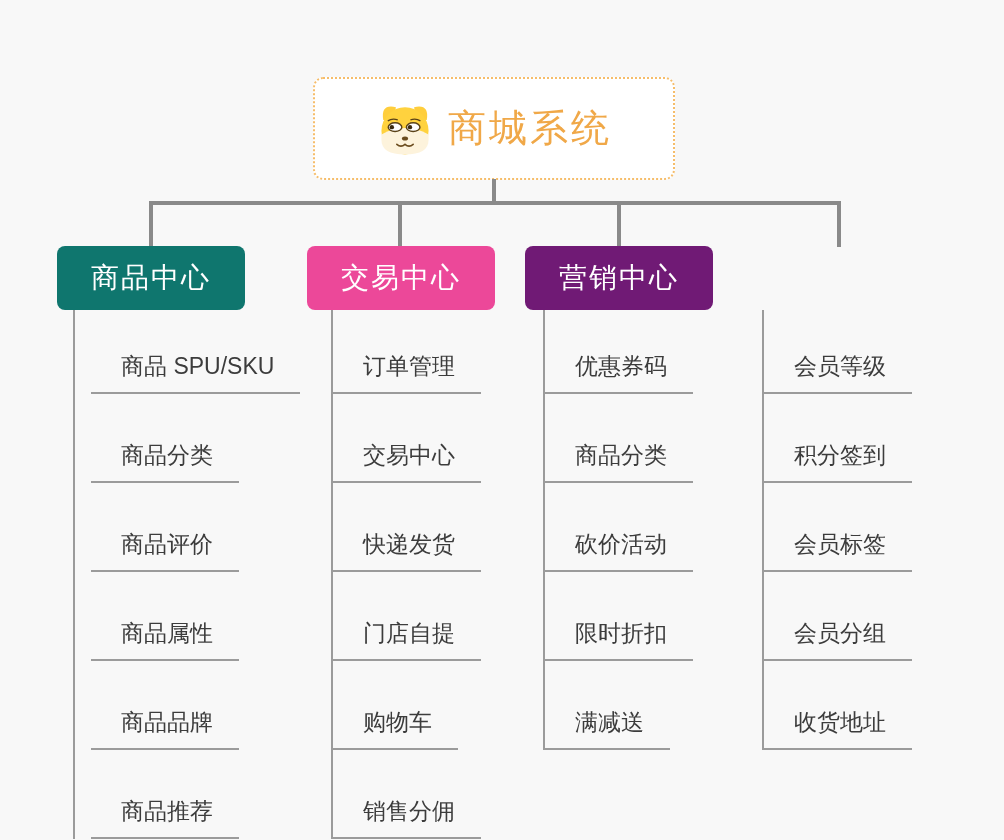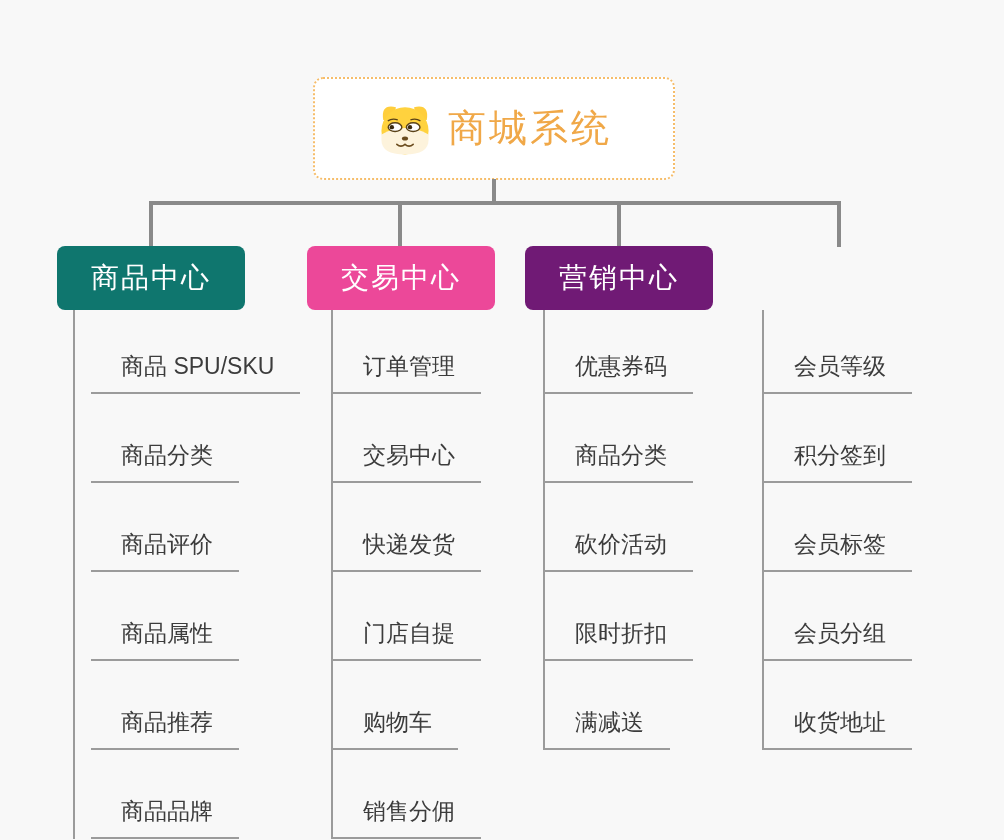--- a/index.html
+++ b/index.html
@@ -95,24 +95,24 @@
     <div class="row">
         <span class="topic">商品分类</span>
       </div>
     <div class="row">
         <span class="topic">商品评价</span>
       </div>
     <div class="row">
         <span class="topic">商品属性</span>
       </div>
     <div class="row">
-        <span class="topic">商品推荐</span>
+        <span class="topic">商品品牌</span>
       </div>
     <div class="row">
-        <span class="topic">商品品牌</span>
+        <span class="topic">商品推荐</span>
       </div>
   </div>
 
   <div class="column" id="col1">
     <div class="row">
         <span class="topic">订单管理</span>
       </div>
     <div class="row">
         <span class="topic">交易中心</span>
       </div>

